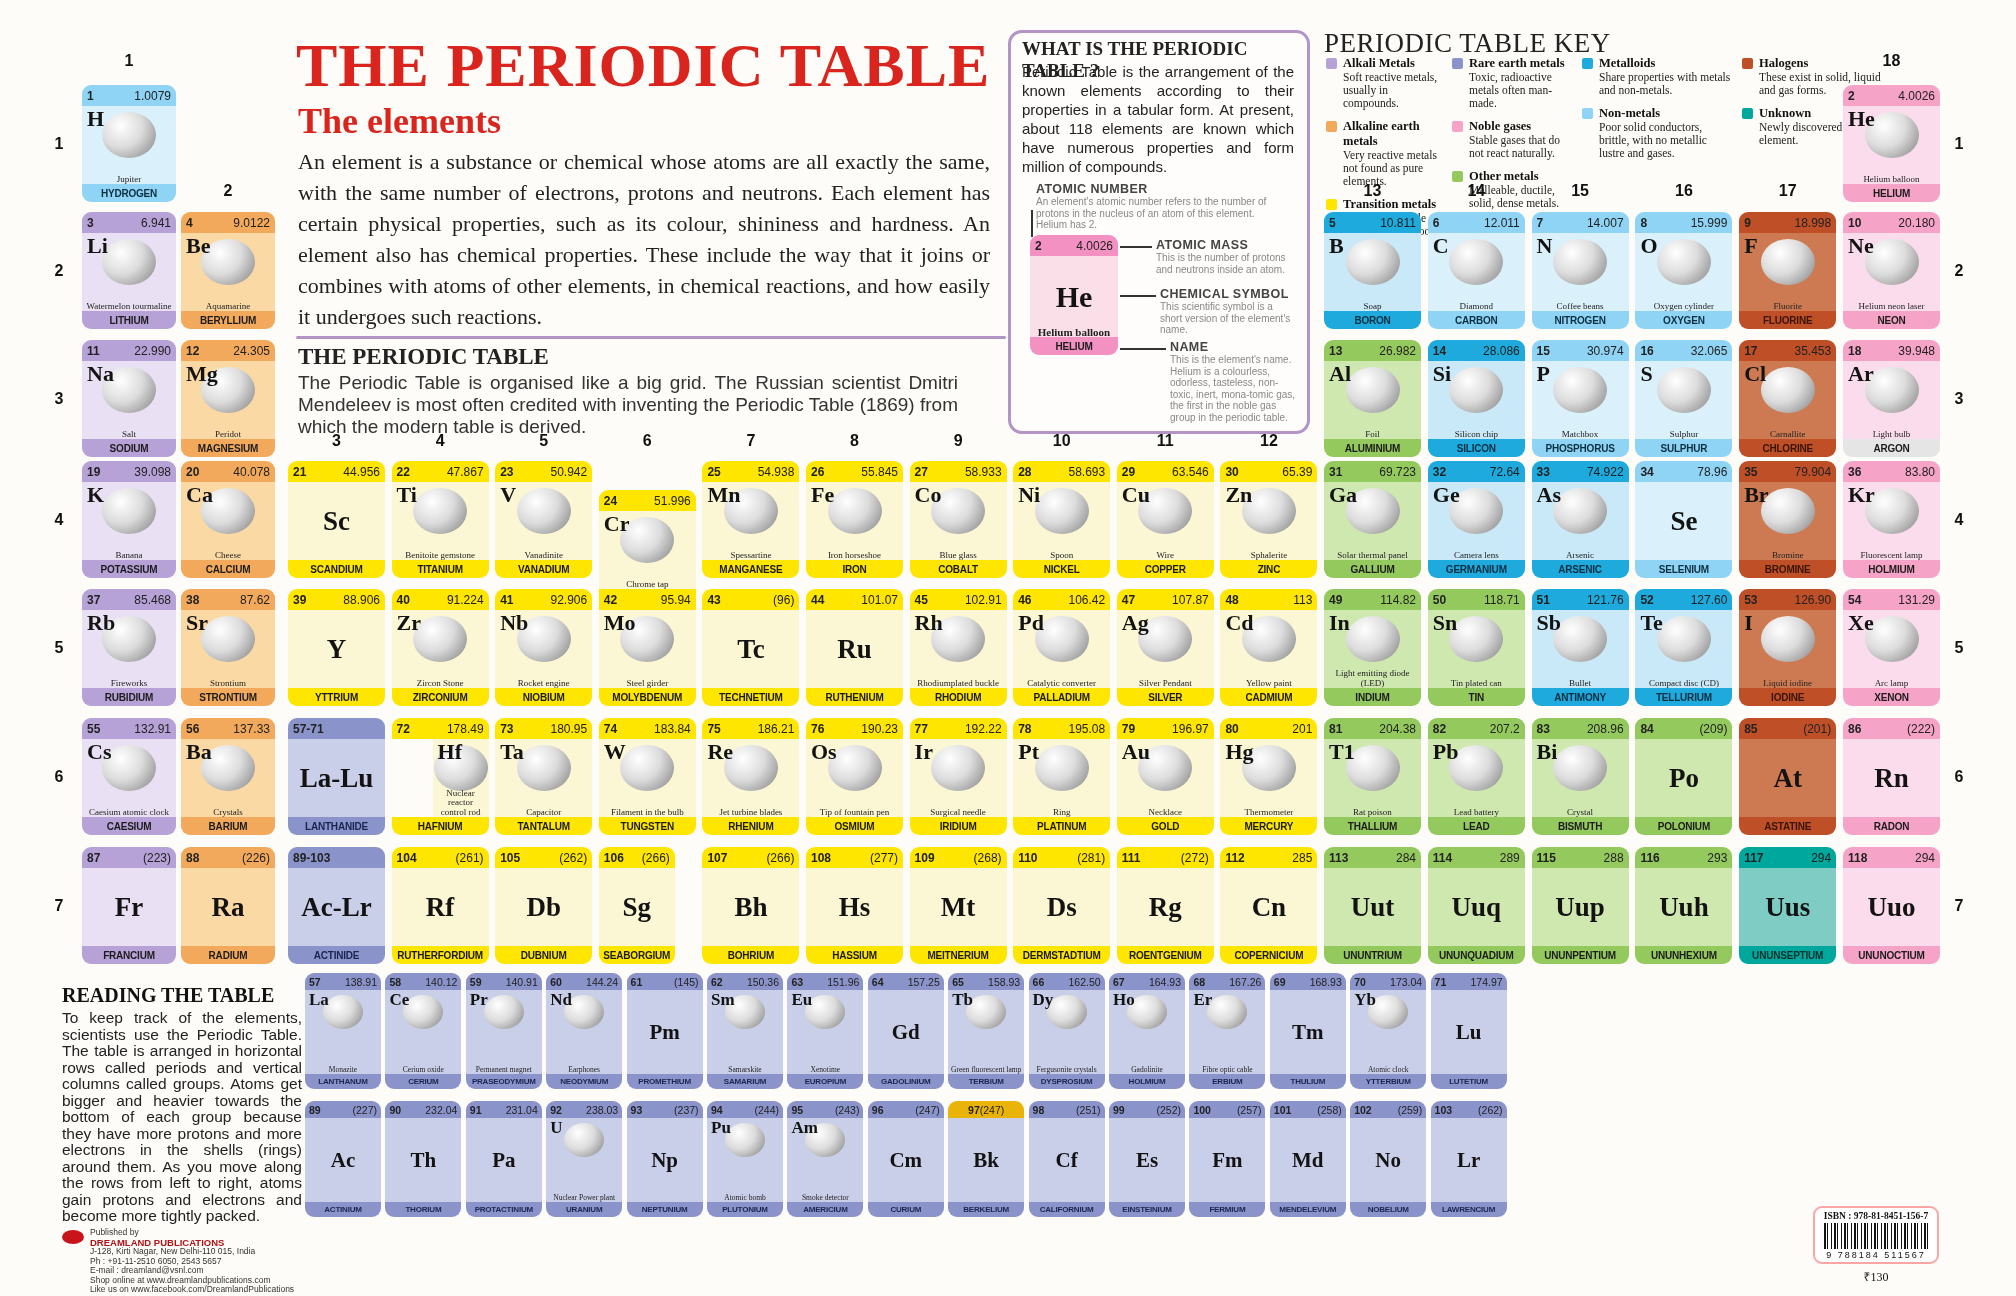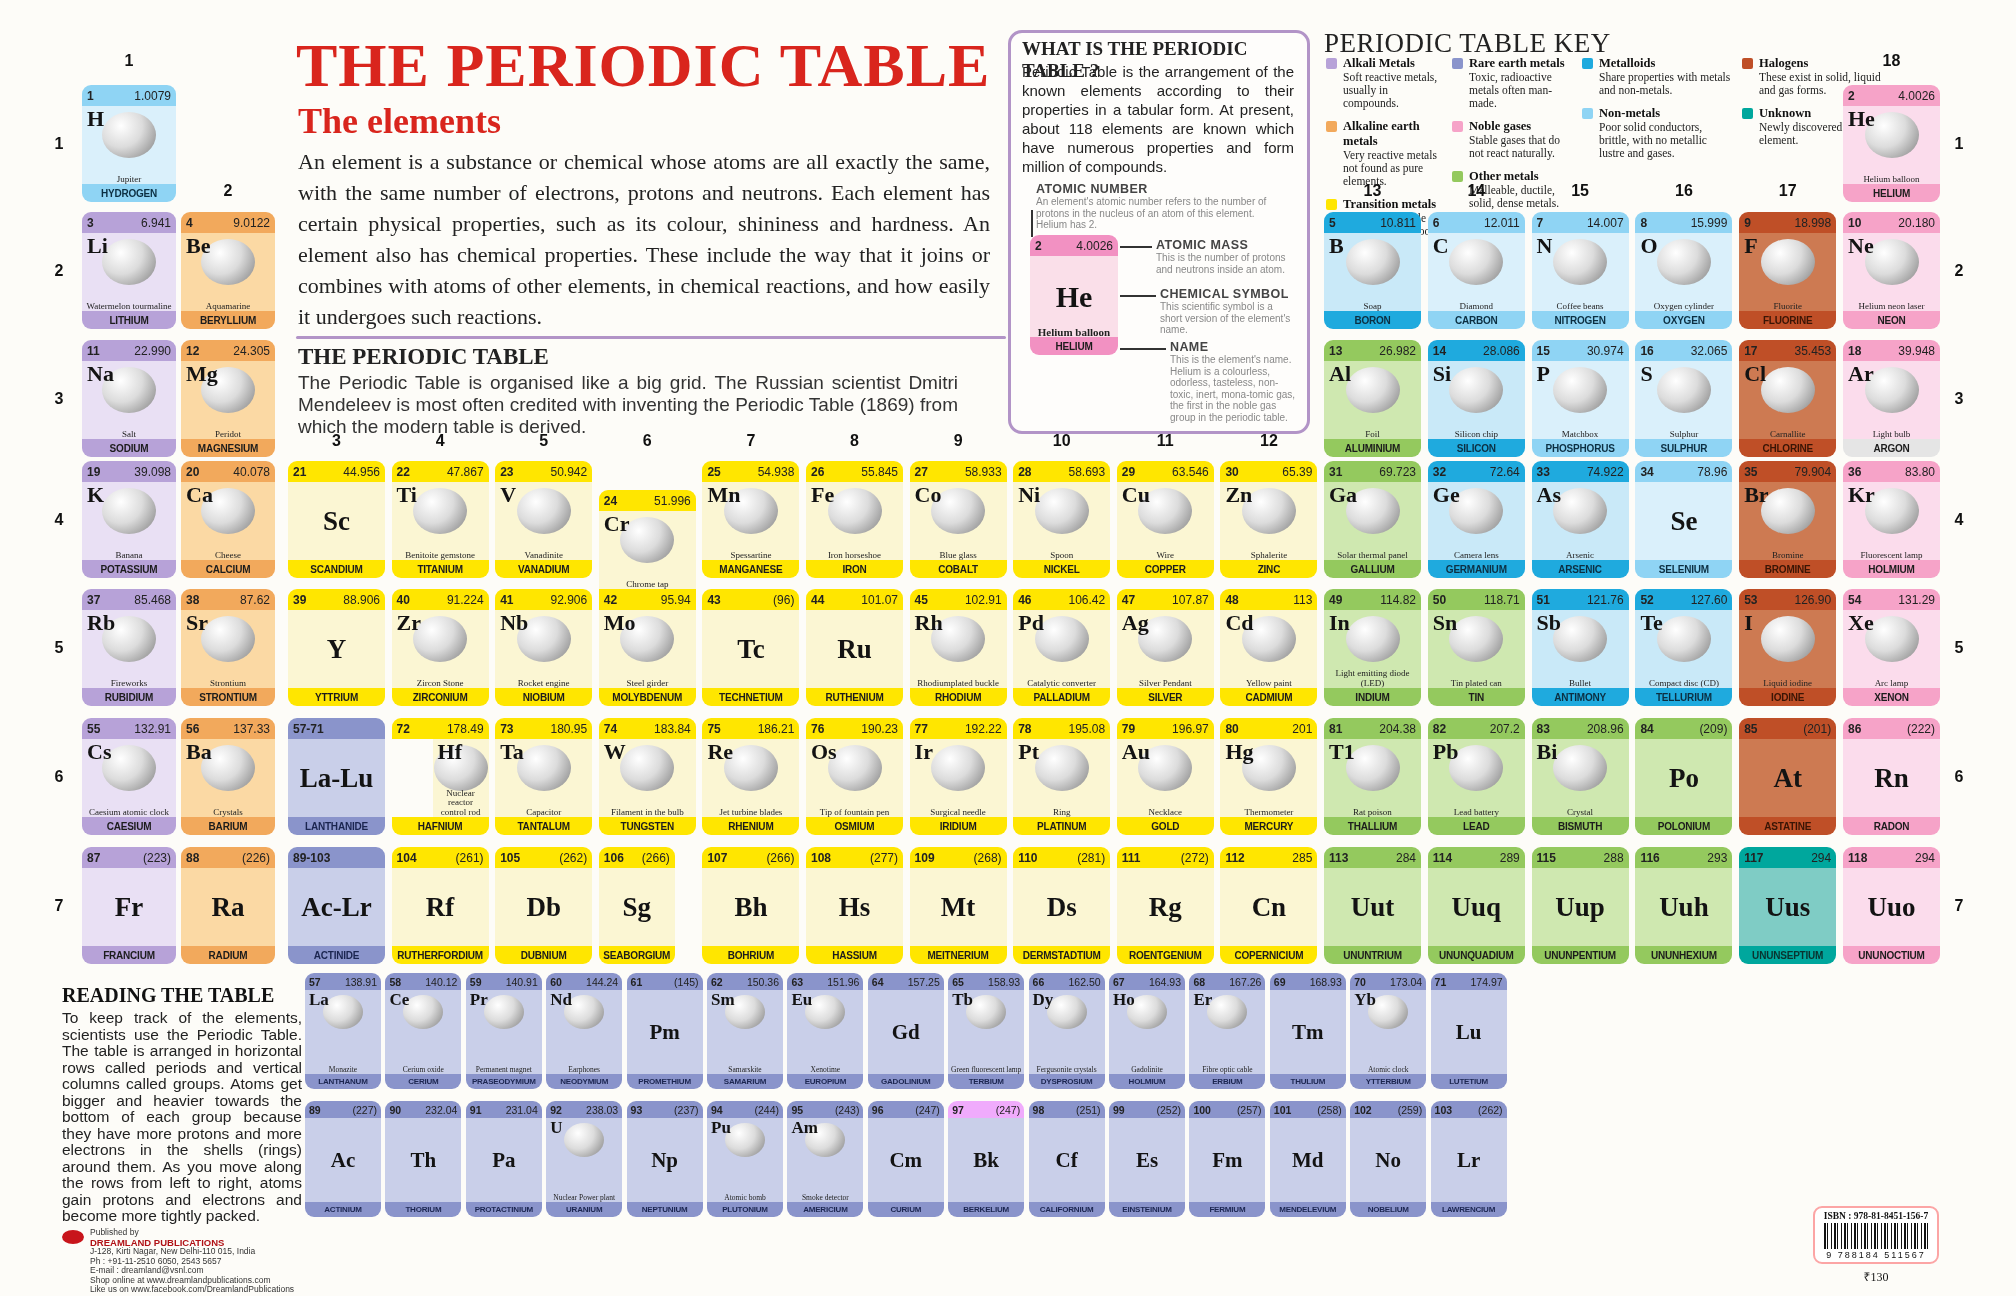--- a/index.html
+++ b/index.html
@@ -1466,21 +1466,21 @@
         <div class="hdr" style="background: rgb(138, 148, 203);">
           <span class="num">96</span>
           <span class="mass">(247)</span>
         </div>
         <div class="body" style="background: rgb(201, 207, 233);">
           <span class="sym">Cm</span>
         </div>
         <div class="bar" style="background: rgb(138, 148, 203); color: rgb(27, 37, 80);">CURIUM</div>
       </div>
       <div class="cell no-img small" style="left: 948.2px; top: 1101px; width: 76px; height: 116px;">
-        <div class="hdr" style="background: #f0abfc;">
+        <div class="hdr" style="background: #eab308; justify-content: center;">
           <span class="num">97</span>
           <span class="mass">(247)</span>
         </div>
         <div class="body" style="background: rgb(201, 207, 233);">
           <span class="sym">Bk</span>
         </div>
         <div class="bar" style="background: rgb(138, 148, 203); color: rgb(27, 37, 80);">BERKELIUM</div>
       </div>
       <div class="cell no-img small" style="left: 1028.6px; top: 1101px; width: 76px; height: 116px;">
         <div class="hdr" style="background: rgb(138, 148, 203);">

